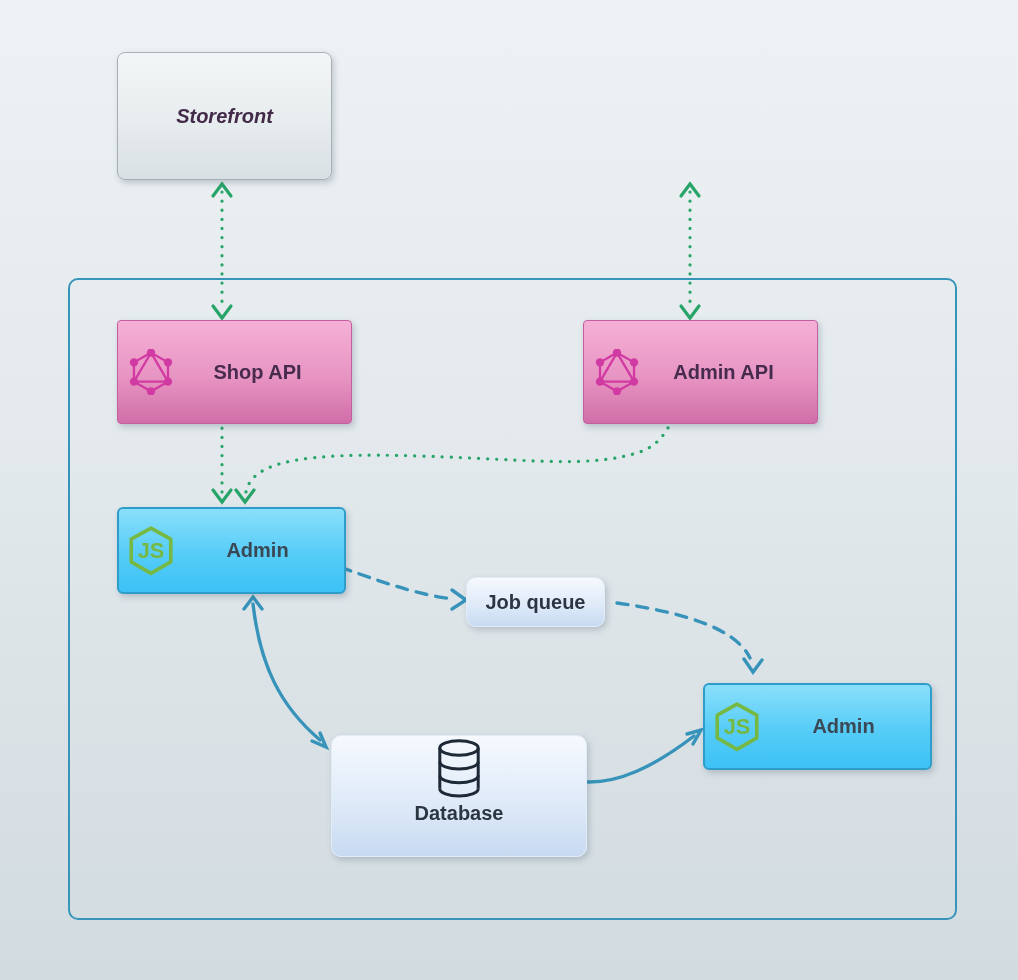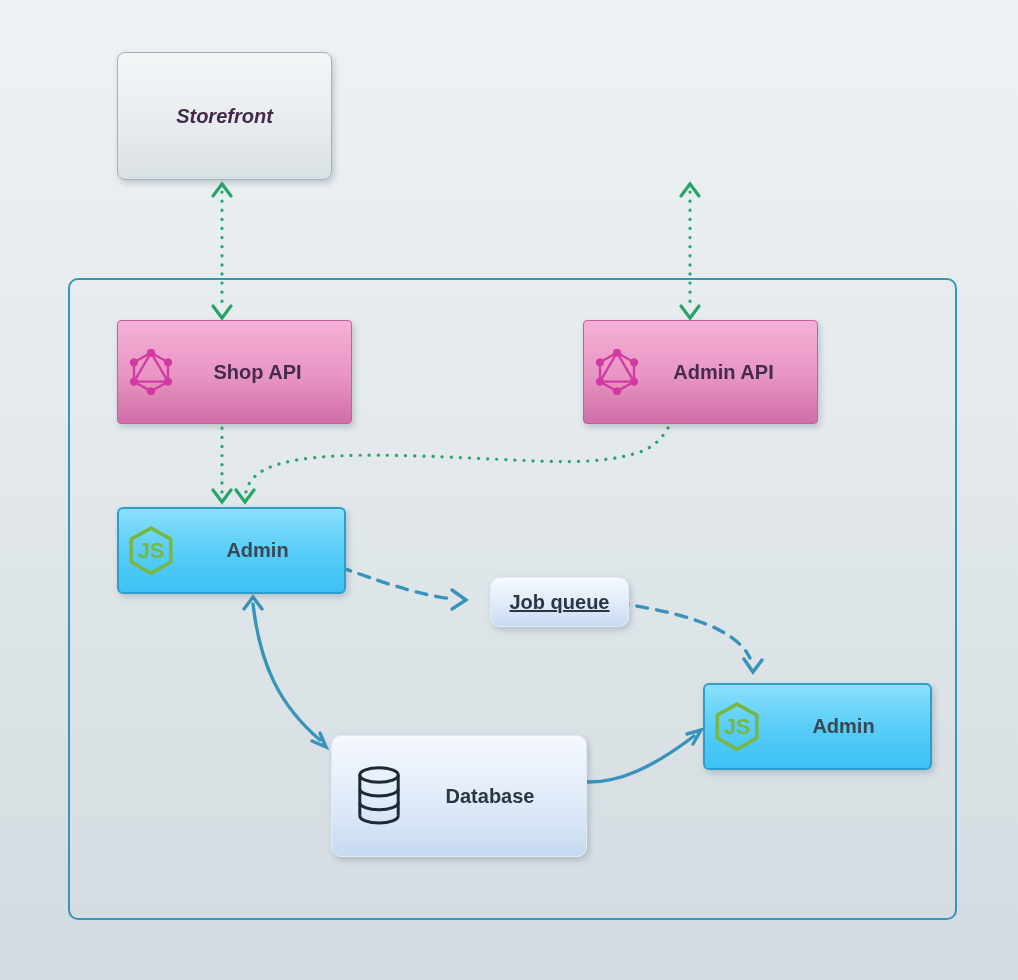--- a/index.html
+++ b/index.html
@@ -135,33 +135,33 @@
   </div>
 
   <div class="node blue" style="left:117px;top:507px;">
     <svg class="icon" width="52" height="52" viewBox="0 0 100 100">
       <path d="M50,6 L88,27 L88,71 L50,93 L12,71 L12,27 Z" stroke="#76b844" stroke-width="7" fill="none" stroke-linejoin="round"></path>
       <text x="50" y="64" text-anchor="middle" font-size="42" font-weight="bold" fill="#76b844" font-family="Liberation Sans, sans-serif">JS</text>
     </svg>
     <span class="label">Admin</span>
   </div>
 
-  <div class="node light centered" style="left:490px;top:577px;width:137px;height:48px;text-decoration:underline;">
+  <div class="node light centered" style="left:466px;top:577px;width:137px;height:48px;">
     <span class="label">Job queue</span>
   </div>
 
   <div class="node blue" style="left:703px;top:683px;">
     <svg class="icon" width="52" height="52" viewBox="0 0 100 100">
       <path d="M50,6 L88,27 L88,71 L50,93 L12,71 L12,27 Z" stroke="#76b844" stroke-width="7" fill="none" stroke-linejoin="round"></path>
       <text x="50" y="64" text-anchor="middle" font-size="42" font-weight="bold" fill="#76b844" font-family="Liberation Sans, sans-serif">JS</text>
     </svg>
     <span class="label">Admin</span>
   </div>
 
-  <div class="node light" style="left:331px;top:735px;width:222px;height:120px;padding:0 16px;">
+  <div class="node light" style="left:331px;top:735px;width:222px;height:120px;padding:0 16px;flex-direction:column;">
     <svg class="icon" width="62" height="66" viewBox="0 0 100 110">
       <g stroke="#1d2936" stroke-width="5" fill="none">
         <ellipse cx="50" cy="20" rx="32" ry="12"></ellipse>
         <path d="M18,20 L18,88"></path>
         <path d="M82,20 L82,88"></path>
         <path d="M18,43 A32,12 0 0 0 82,43"></path>
         <path d="M18,66 A32,12 0 0 0 82,66"></path>
         <path d="M18,88 A32,12 0 0 0 82,88"></path>
       </g>
     </svg>

